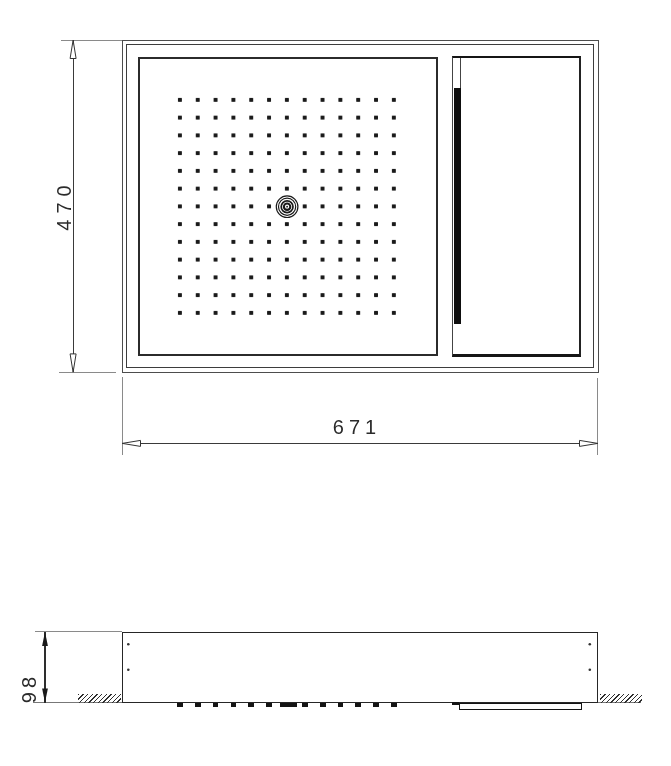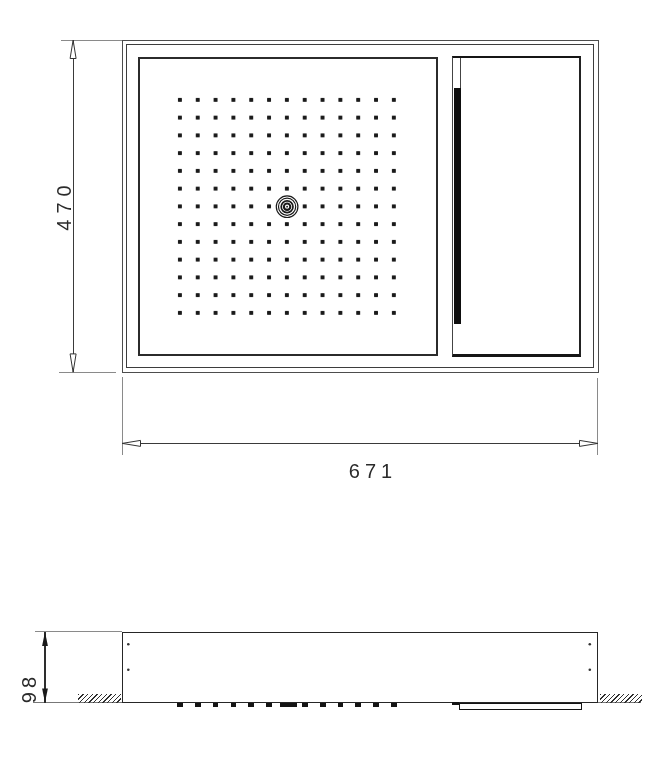--- a/index.html
+++ b/index.html
@@ -40,21 +40,21 @@
   .dim-671        { left: 122px;   top: 442.9px; width: 476px; height: 1.1px; }
   .ext-98-top     { left: 35px;    top: 631.3px; width: 87px;  height: 1.1px; }
   .dim-98         { left: 44.4px;  top: 631.8px; width: 1.2px; height: 71px; background: #2e2e2e; }
 
   .dim-text {
     position: absolute; color: #2b2b2b; font-size: 20px; letter-spacing: 6px;
     text-align: center; white-space: nowrap; line-height: 24px;
   }
   .dim-text.vertical { transform: rotate(-90deg); transform-origin: center; }
   .txt-470 { left: 23.5px; top: 193px;   width: 80px; }
-  .txt-671 { left: 328px;  top: 414.5px; width: 90px; letter-spacing: 5px; margin-top: 44px; }
+  .txt-671 { left: 312px;  top: 414.5px; width: 90px; letter-spacing: 5px; }
   .txt-98  { left: -1.5px; top: 675.5px; width: 60px; letter-spacing: 4px; }
 
   
   .ceiling-line { left: 33px; top: 702px; width: 608px; height: 1.3px; background: #777; }
   .side-box { left: 121.8px; top: 631.6px; width: 476.5px; height: 71.2px; border: 1.6px solid #262626; }
   .hatch {
     background-image: repeating-linear-gradient(135deg, #2f2f2f 0, #2f2f2f 1.1px, rgba(255,255,255,0) 1.1px, rgba(255,255,255,0) 3.3px);
   }
   .hatch-left  { left: 78px;    top: 694.4px; width: 42.5px; height: 8.2px; }
   .hatch-right { left: 599.5px; top: 694px;   width: 42px;   height: 8.6px; }

